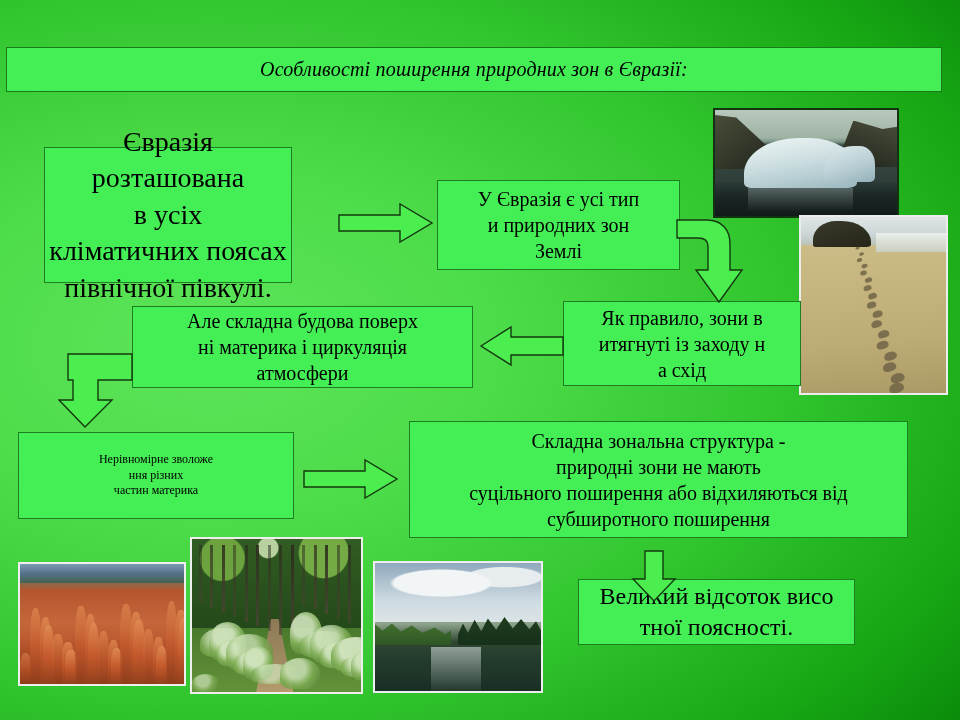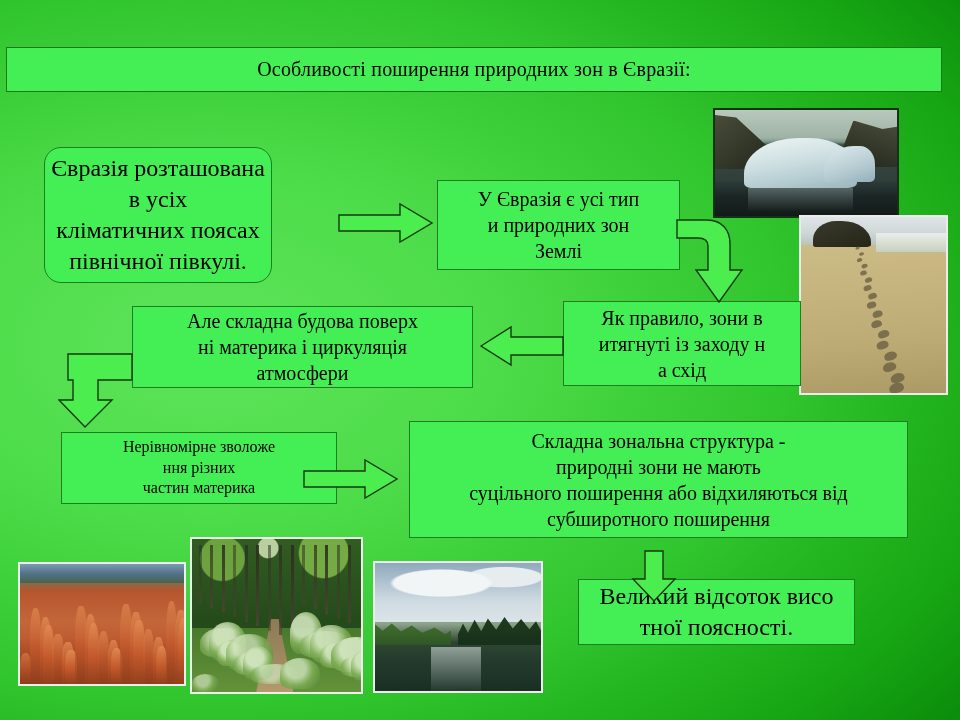--- a/index.html
+++ b/index.html
@@ -15,36 +15,36 @@
       linear-gradient(180deg,#0c7a0c 0%,#17a714 30%,#0a8a0a 100%);
   }
   
   .title-bar{
     position:absolute;left:6px;top:47px;width:936px;height:45px;
     background:#44ee55;border:1px solid #1b7a1b;
     box-sizing:border-box;
     display:flex;align-items:center;justify-content:center;
   }
   .title-bar span{
-    font-size:20px;color:#000;letter-spacing:.2px;white-space:nowrap;
+    font-size:20px;color:#000;letter-spacing:.2px;white-space:nowrap;font-style:italic;
   }
   
   .box{
     position:absolute;box-sizing:border-box;
     background:#44ee55;border:1px solid #1f7d22;
     display:flex;align-items:center;justify-content:center;
     text-align:center;color:#000;line-height:1.30;
   }
   .box .txt{display:block;width:100%;white-space:pre-line;}
 
-  #box1{left:44px;top:147px;width:228px;height:136px;font-size:24px;border-radius:17px;}
+  #box1{left:44px;top:147px;width:248px;height:136px;font-size:28px;}
   #box2{left:437px;top:180px;width:243px;height:90px;font-size:20px;}
   #box3{left:563px;top:301px;width:238px;height:85px;font-size:20px;}
   #box4{left:132px;top:306px;width:341px;height:82px;font-size:20px;}
-  #box5{left:18px;top:432px;width:276px;height:72px;font-size:16px;margin-left:43px;}
+  #box5{left:18px;top:432px;width:276px;height:87px;font-size:12px;}
   #box6{left:409px;top:421px;width:499px;height:117px;font-size:20px;}
   #box7{left:578px;top:579px;width:277px;height:66px;font-size:24px;}
 
   
   .photo{position:absolute;overflow:hidden;box-sizing:border-box;}
 
   
   #photo-iceberg{left:713px;top:108px;width:186px;height:110px;
     border:2px solid #123312;
     background:

